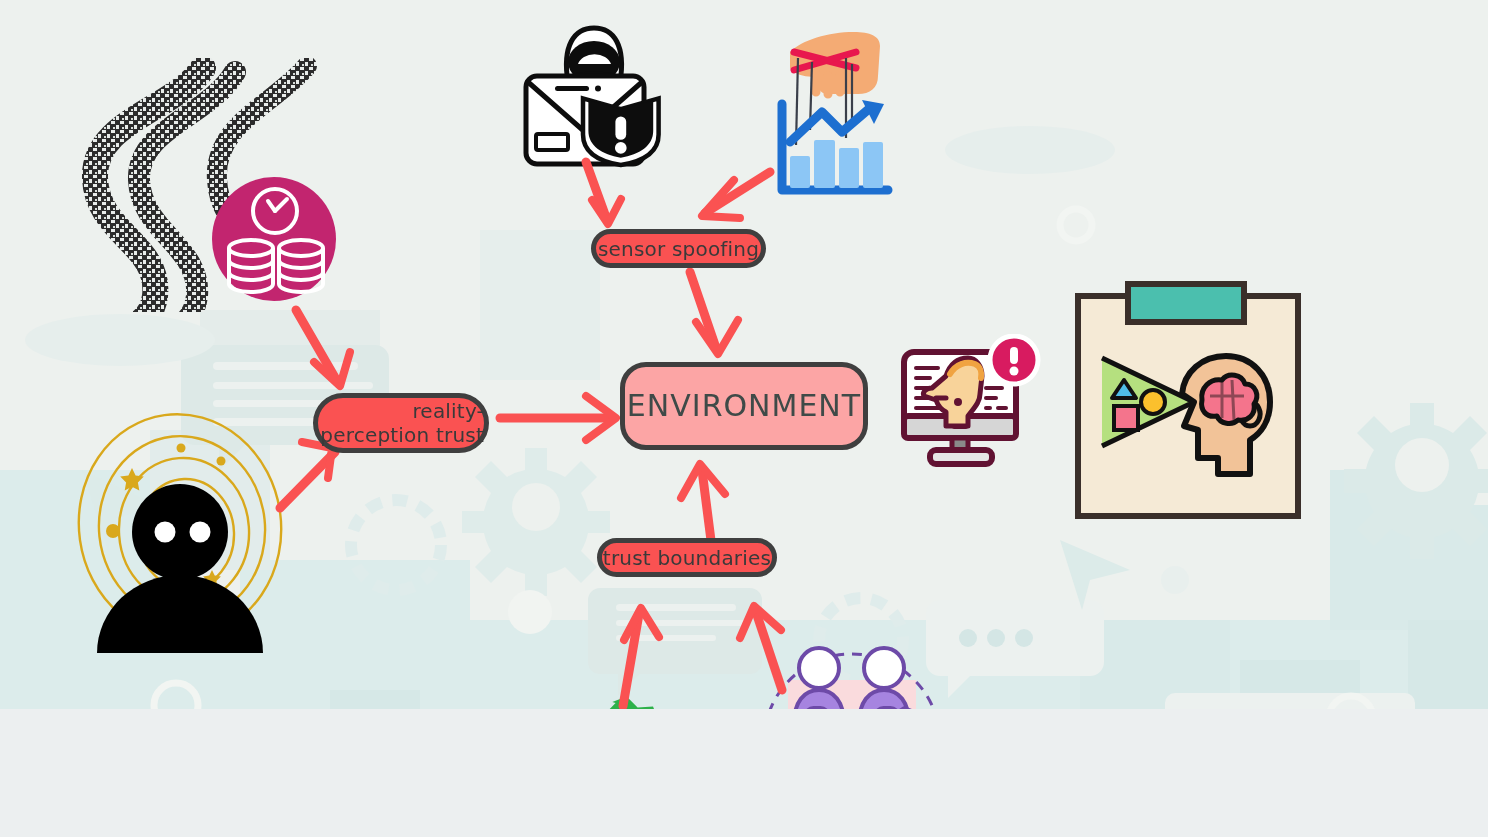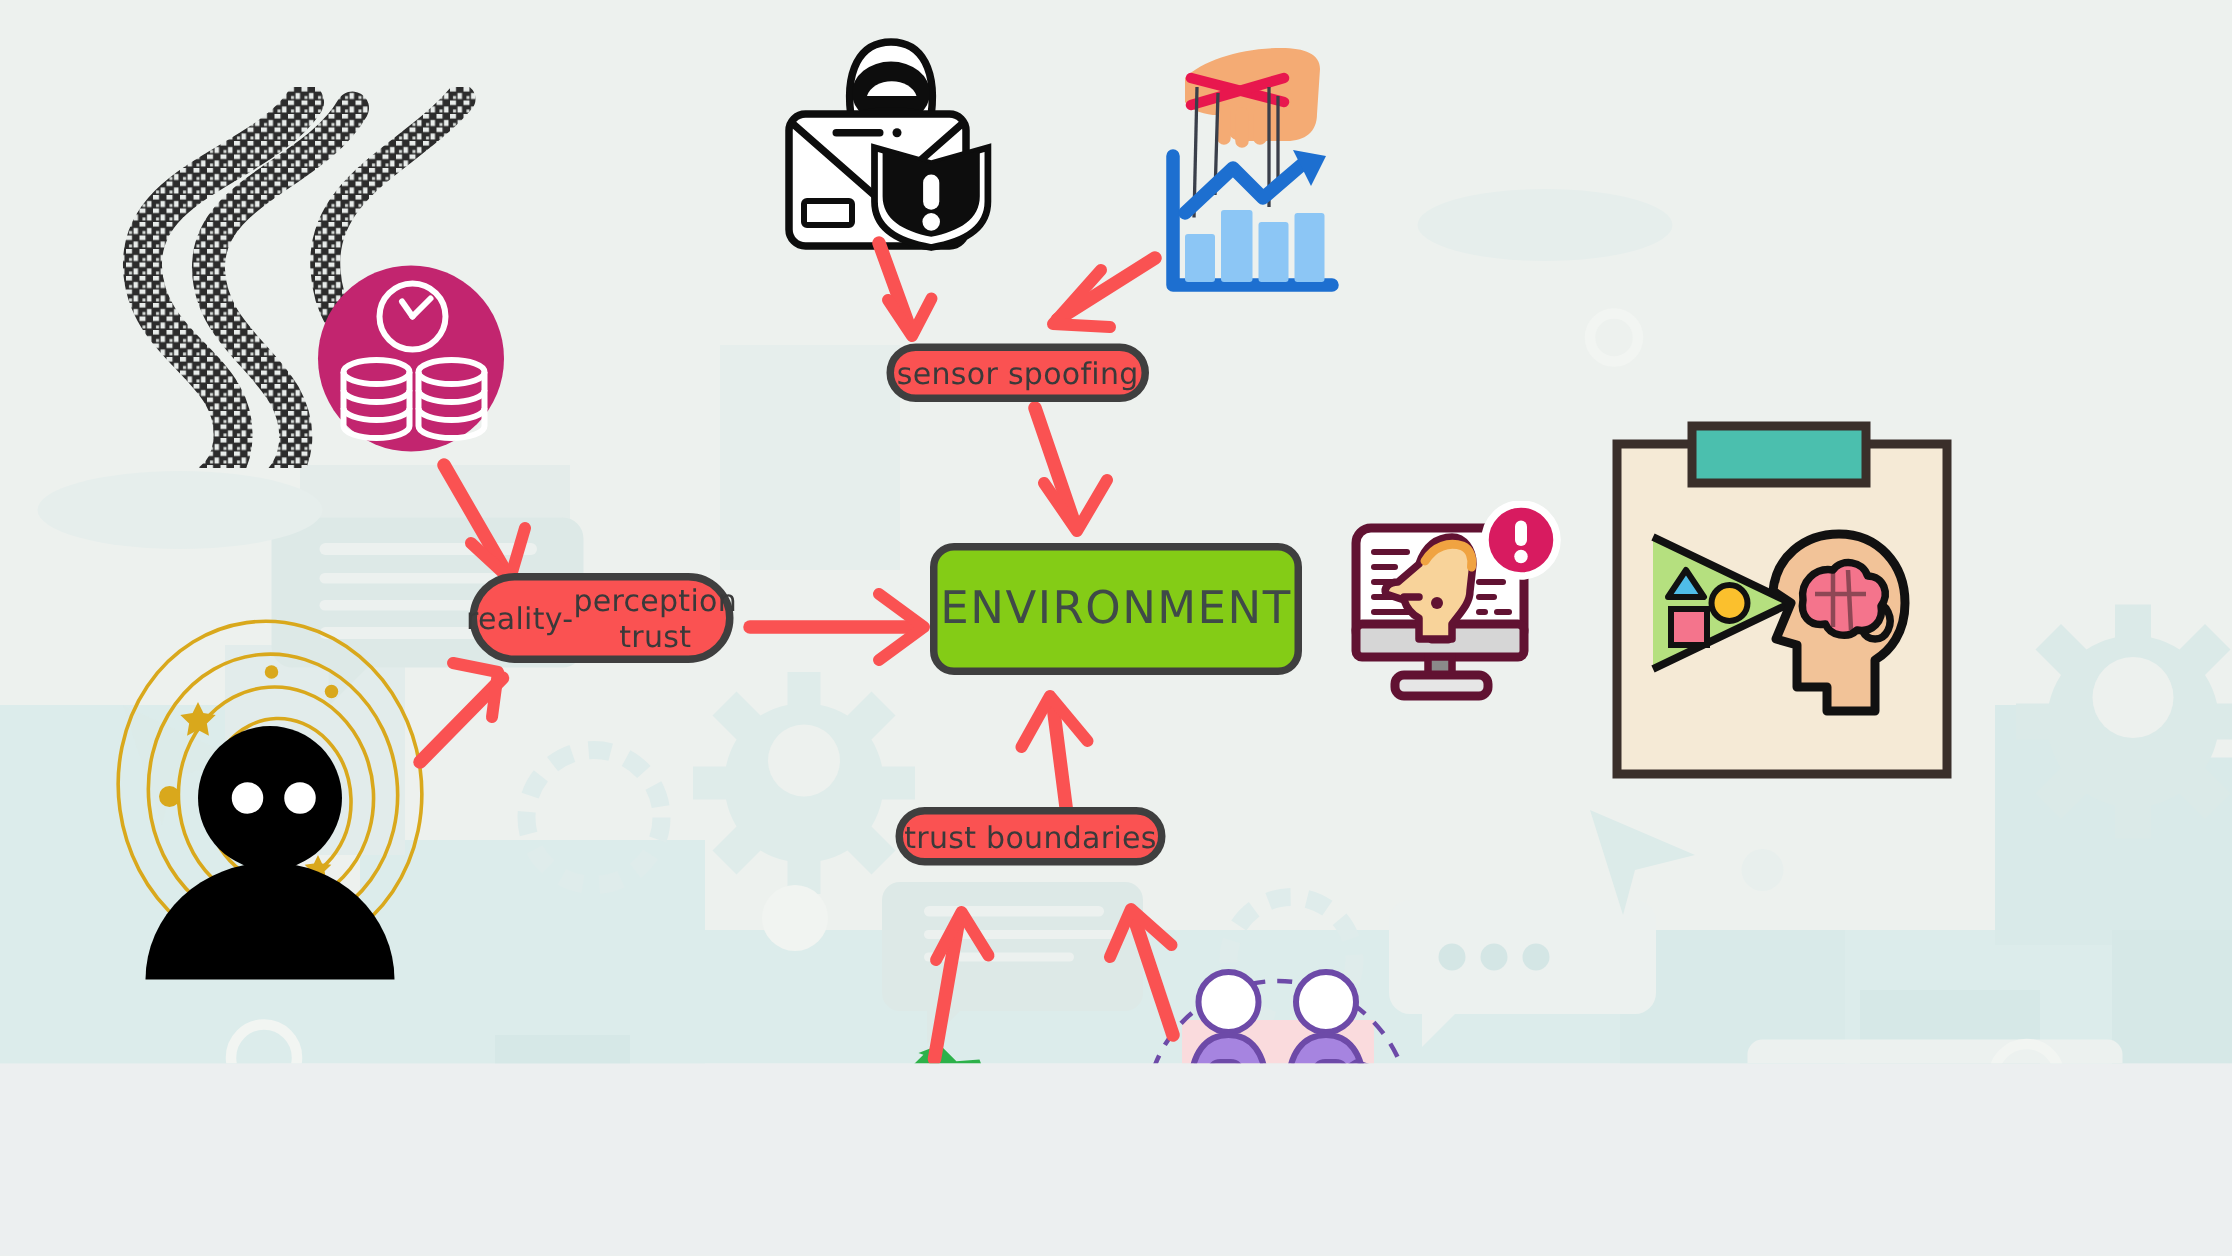--- a/index.html
+++ b/index.html
@@ -28,22 +28,22 @@
   }
   .pill {
     background: #fa5252;
     border-radius: 999px;
     color: #3a3a3a;
     font-size: 20px;
     letter-spacing: 0.2px;
   }
   .pill.two-line { font-size: 20px; line-height: 1.22; }
   .box-main {
-    background: #84cc16;
-    border-radius: 16px;
+    background: #fca5a5;
+    border-radius: 26px;
     color: #3f4a48;
     font-size: 30px;
     letter-spacing: 1px;
     line-height: 1.18;
   }
   .icon-wrap { position: absolute; }
   .arrow-layer { position: absolute; inset: 0; pointer-events: none; }
 </style>
 </head>
 <body>
@@ -436,21 +436,21 @@
 
       <path d="M782,690 L756,612"></path>
       <path d="M740,638 L754,606 L781,630" stroke-width="8"></path>
     </g>
   </svg>
 
   <div class="node pill" id="pill-sensor-spoofing" style="left:591px; top:229px; width:175px; height:39px;">
     <span>sensor spoofing</span>
   </div>
 
-  <div class="node pill two-line" id="pill-reality-perception-gaps" style="left:313px; top:382px; width:176px; height:60px; ">
+  <div class="node pill two-line" id="pill-reality-perception-gaps" style="left:313px; top:393px; width:176px; height:60px; flex-direction:column;align-items:flex-end;">
     <span>reality-</span>
     <span>perception trust</span>
   </div>
 
   <div class="node box-main" id="box-environment-interactions" style="left:620px; top:362px; width:248px; height:88px; flex-direction:column;">
     <span>ENVIRONMENT</span>
   </div>
 
   <div class="node pill" id="pill-trust-boundaries" style="left:597px; top:538px; width:180px; height:39px;">
     <span>trust boundaries</span>

